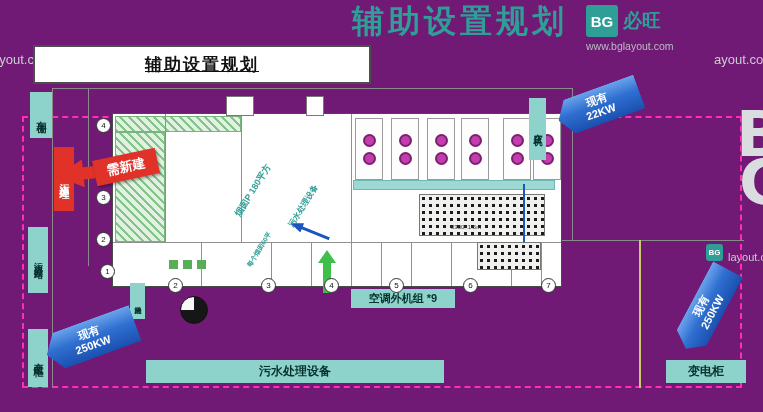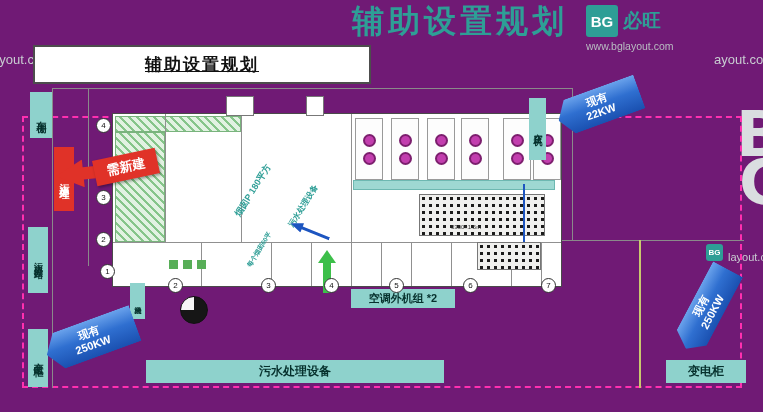--- a/index.html
+++ b/index.html
@@ -173,21 +173,21 @@
   <div class="abs bubble" style="left:324px;top:278px;">4</div>
   <div class="abs bubble" style="left:389px;top:278px;">5</div>
   <div class="abs bubble" style="left:463px;top:278px;">6</div>
   <div class="abs bubble" style="left:541px;top:278px;">7</div>
 
   <div class="abs bubble" style="left:96px;top:118px;">4</div>
   <div class="abs bubble" style="left:96px;top:190px;">3</div>
   <div class="abs bubble" style="left:96px;top:232px;">2</div>
 
   <div class="abs vlabel" style="left:529px;top:98px;width:17px;height:62px;font-size:9px;">空压机</div>
-  <div class="abs hlabel" style="left:351px;top:289px;width:104px;height:19px;font-size:11px;">空调外机组 *2</div>
+  <div class="abs hlabel" style="left:351px;top:289px;width:104px;height:19px;font-size:11px;">空调外机组 *9</div>
   <div class="abs hlabel" style="left:146px;top:360px;width:298px;height:23px;font-size:12px;">污水处理设备</div>
   <div class="abs hlabel" style="left:666px;top:360px;width:80px;height:23px;font-size:12px;">变电柜</div>
 
   <div class="abs redarrow"></div>
   <div class="abs newbuild">需新建</div>
 
   <div class="abs banner" style="left:556px;top:88px;width:86px;height:36px;font-size:11px;transform:rotate(-20deg);">
     <span>现有</span>
     <span>22KW</span>
   </div>

